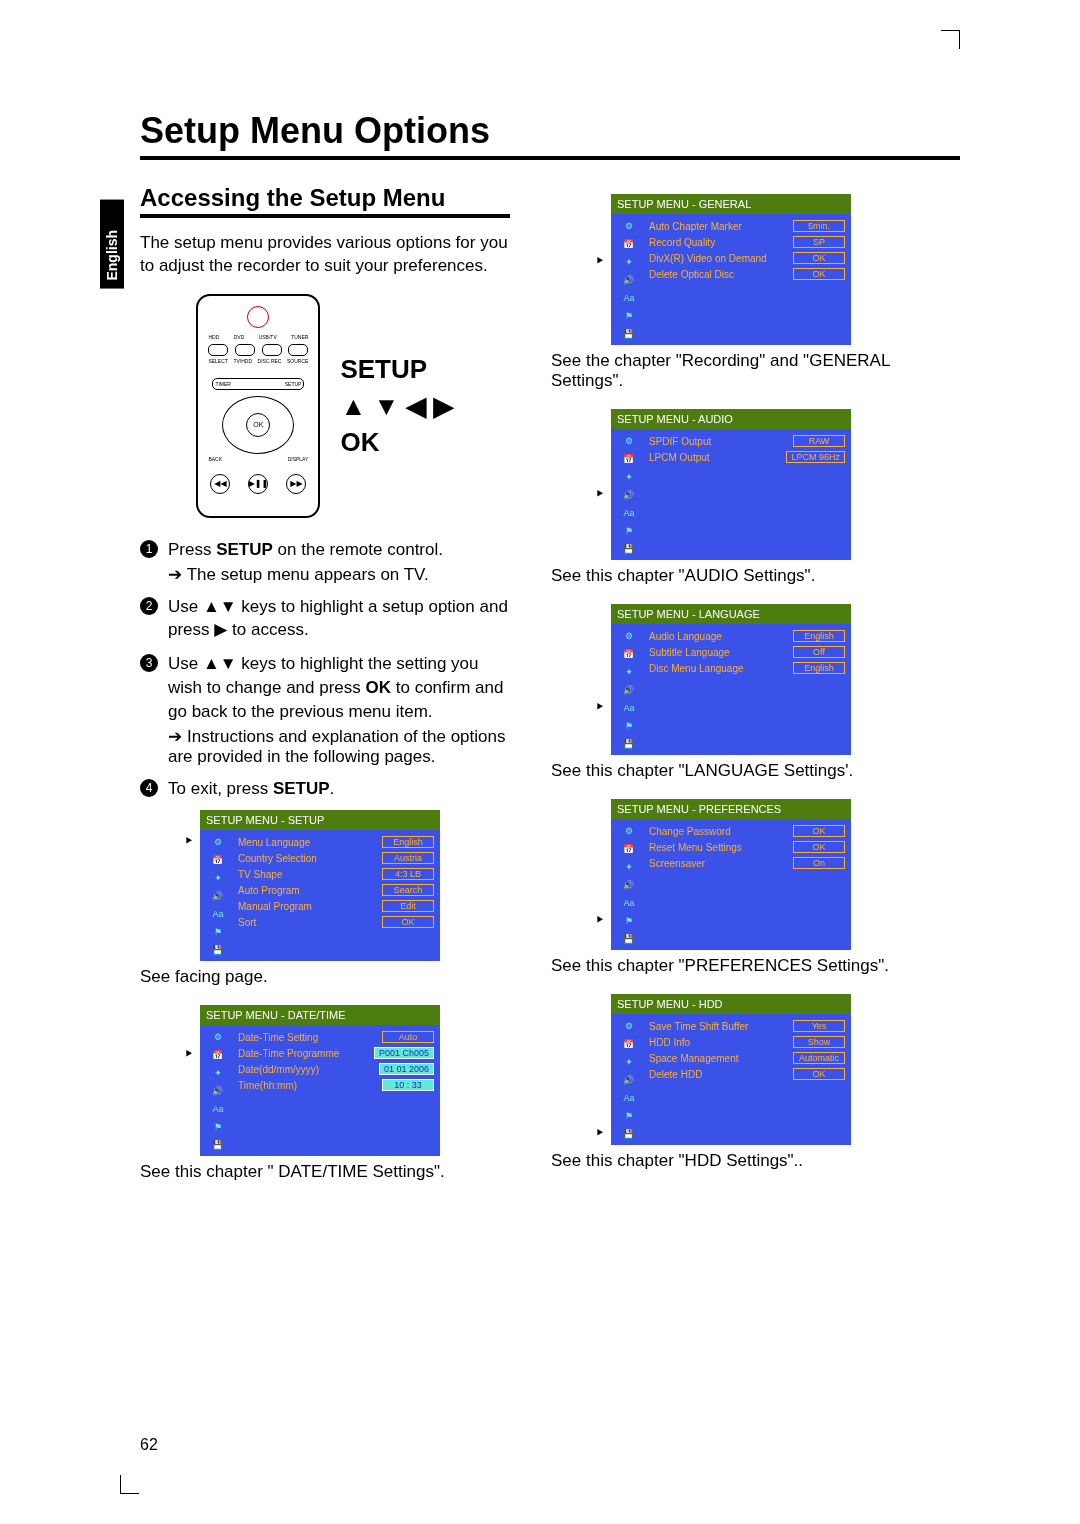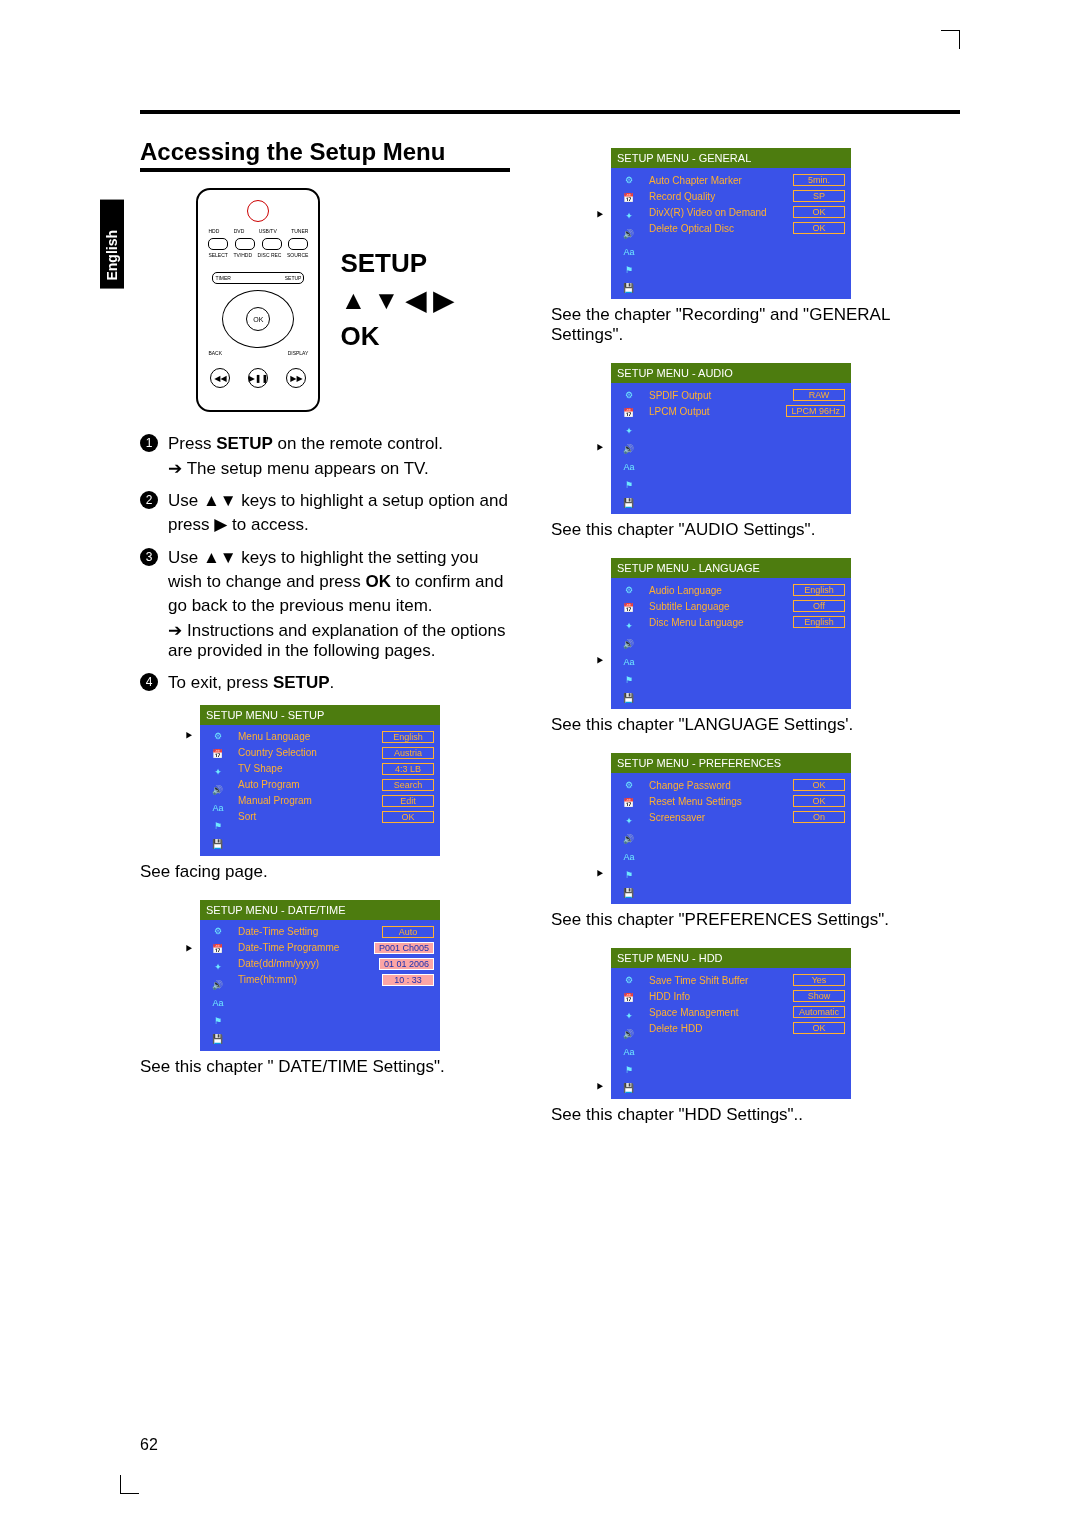--- a/index.html
+++ b/index.html
@@ -182,21 +182,21 @@
     padding: 2px 0;
   }
   .menu-panel .row .val {
     border: 1px solid #ffb030;
     color: #ffb030;
     padding: 0 4px;
     font-size: 9px;
     min-width: 42px;
     text-align: center;
   }
-  .menu-panel .row.alt .val { background:#fca5a5; color:#1b2fb0; border-color:#fff;}
+  .menu-panel .row.alt .val { background:#5eead4; color:#1b2fb0; border-color:#fff;}
   .caption {
     font-size: 17px;
     margin: 4px 0 18px 0;
   }
   .pnum {
     position: absolute;
     bottom: 70px;
     left: 140px;
     font-size: 16px;
   }
@@ -217,28 +217,30 @@
     border-top: 1px solid #000;
   }
 </style>
 </head>
 <body>
 
 <div class="page">
   <div class="corner-r"></div>
   <div class="lang-tab">English</div>
 
+  <h1>Setup Menu Options</h1>
   <div class="rule-thick"></div>
 
   <div class="columns">
 
     <div class="col">
       <h2>Accessing the Setup Menu</h2>
       <div class="sub-rule"></div>
 
+      <div class="body">The setup menu provides various options for you to adjust the recorder to suit your preferences.</div>
 
       <div class="remote-block">
         <div class="remote">
           <div class="pwr"></div>
           <div class="row4">
             <span>HDD</span>
             <span>DVD</span>
             <span>USB/TV</span>
             <span>TUNER</span>
           </div>

